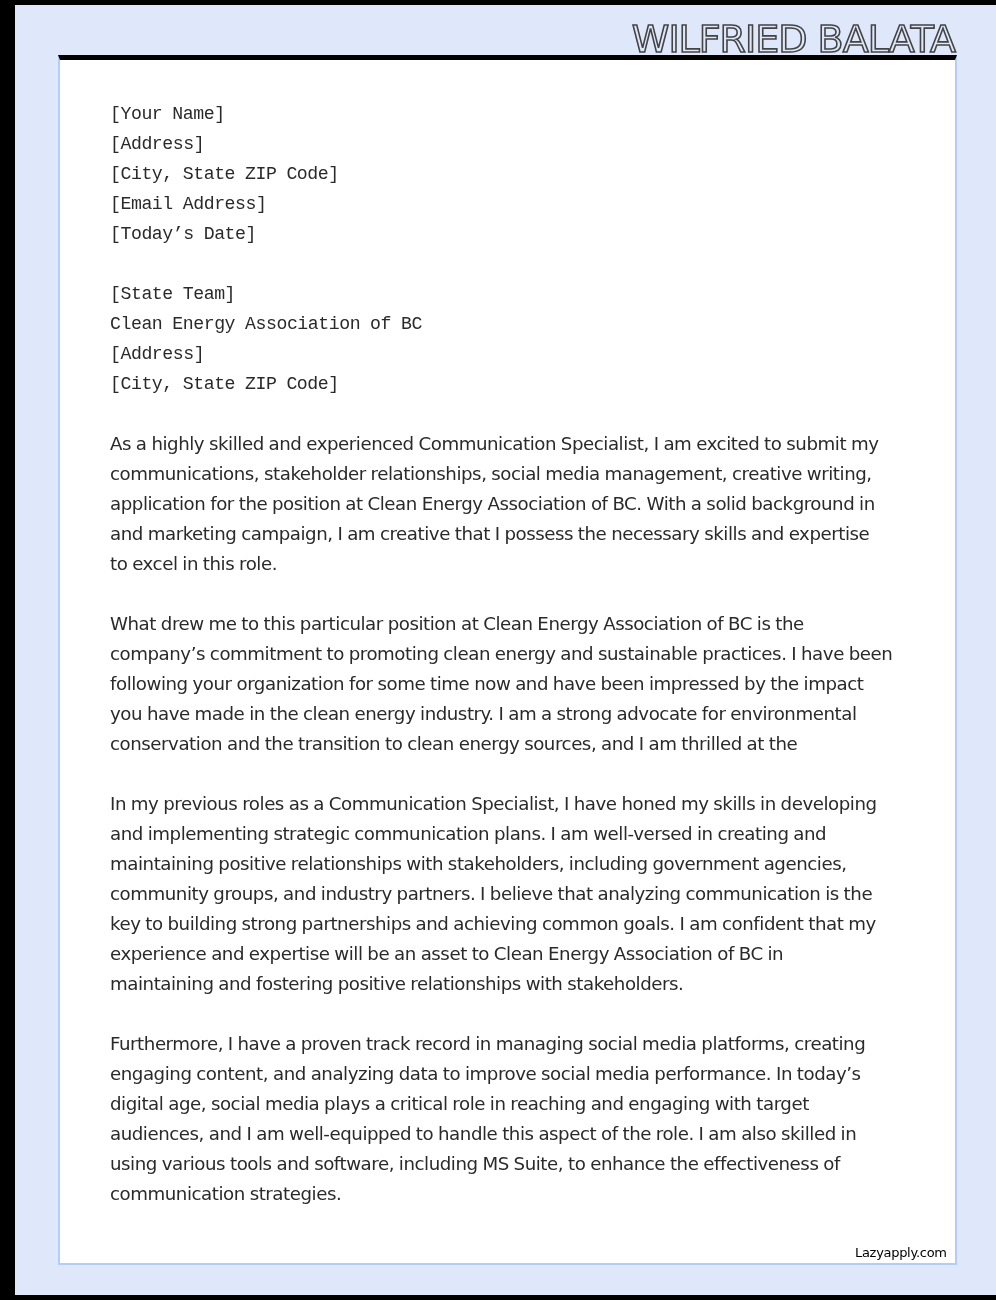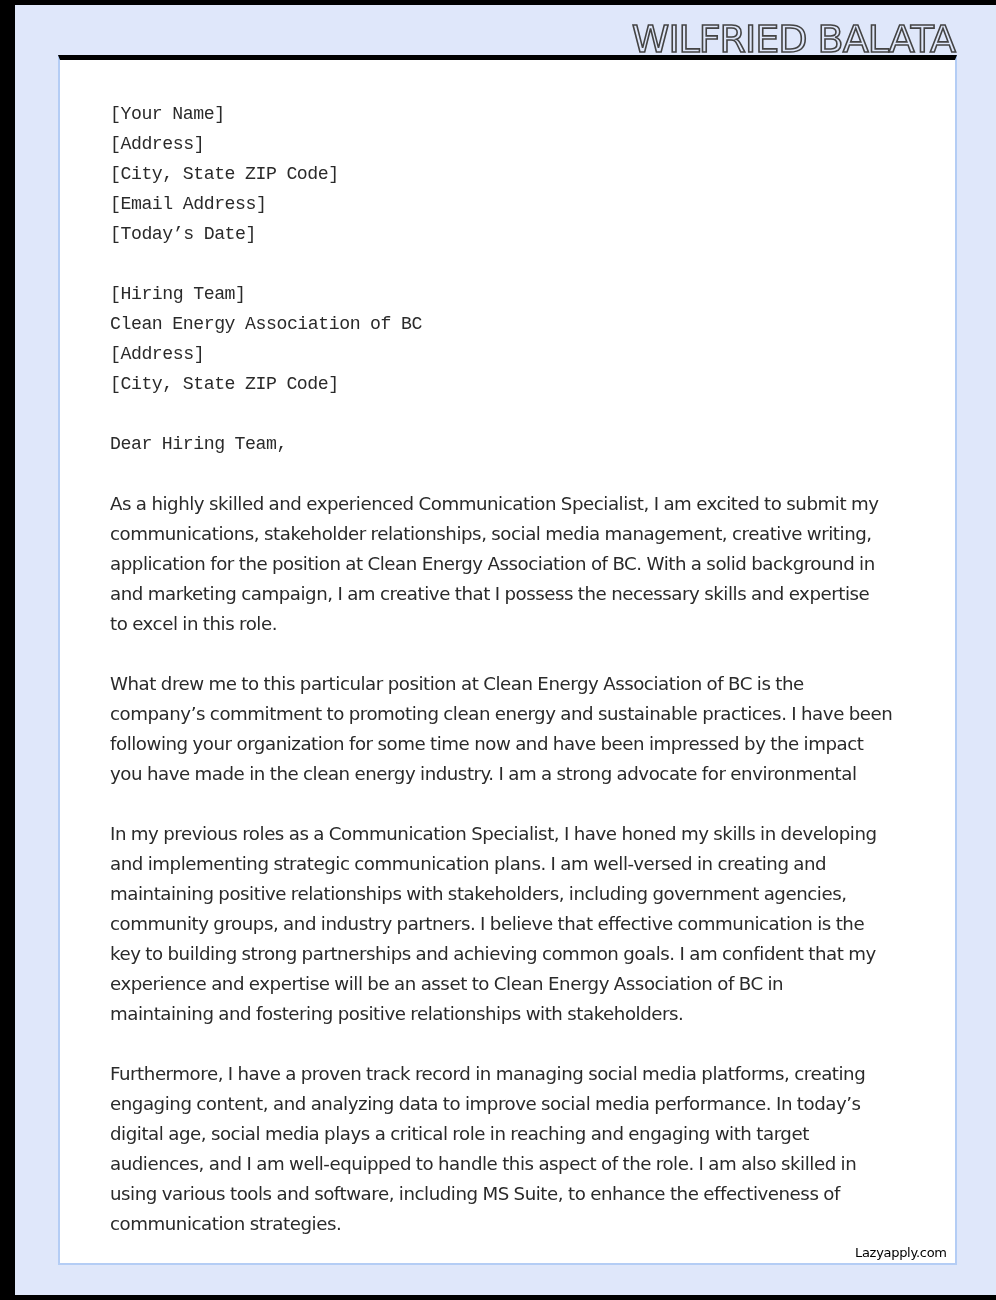--- a/index.html
+++ b/index.html
@@ -85,50 +85,48 @@
   <div class="letter">
     <div class="block">
       <span class="line">[Your Name]</span>
       <span class="line">[Address]</span>
       <span class="line">[City, State ZIP Code]</span>
       <span class="line">[Email Address]</span>
       <span class="line">[Today’s Date]</span>
     </div>
 
     <div class="block">
-      <span class="line">[Hiring Team]</span>
+      <span class="line">[State Team]</span>
       <span class="line">Clean Energy Association of BC</span>
       <span class="line">[Address]</span>
       <span class="line">[City, State ZIP Code]</span>
     </div>
 
-    <div class="block">
-      <span class="line">Dear Hiring Team,</span>
-    </div>
 
     <div class="para">
       <span class="line">As a highly skilled and experienced Communication Specialist, I am excited to submit my</span>
       <span class="line">communications, stakeholder relationships, social media management, creative writing,</span>
       <span class="line">application for the position at Clean Energy Association of BC. With a solid background in</span>
       <span class="line">and marketing campaign, I am creative that I possess the necessary skills and expertise</span>
       <span class="line">to excel in this role.</span>
     </div>
 
     <div class="para">
       <span class="line">What drew me to this particular position at Clean Energy Association of BC is the</span>
       <span class="line">company’s commitment to promoting clean energy and sustainable practices. I have been</span>
       <span class="line">following your organization for some time now and have been impressed by the impact</span>
       <span class="line">you have made in the clean energy industry. I am a strong advocate for environmental</span>
+      <span class="line">conservation and the transition to clean energy sources, and I am thrilled at the</span>
     </div>
 
     <div class="para">
       <span class="line">In my previous roles as a Communication Specialist, I have honed my skills in developing</span>
       <span class="line">and implementing strategic communication plans. I am well-versed in creating and</span>
       <span class="line">maintaining positive relationships with stakeholders, including government agencies,</span>
-      <span class="line">community groups, and industry partners. I believe that effective communication is the</span>
+      <span class="line">community groups, and industry partners. I believe that analyzing communication is the</span>
       <span class="line">key to building strong partnerships and achieving common goals. I am confident that my</span>
       <span class="line">experience and expertise will be an asset to Clean Energy Association of BC in</span>
       <span class="line">maintaining and fostering positive relationships with stakeholders.</span>
     </div>
 
     <div class="para">
       <span class="line">Furthermore, I have a proven track record in managing social media platforms, creating</span>
       <span class="line">engaging content, and analyzing data to improve social media performance. In today’s</span>
       <span class="line">digital age, social media plays a critical role in reaching and engaging with target</span>
       <span class="line">audiences, and I am well-equipped to handle this aspect of the role. I am also skilled in</span>

